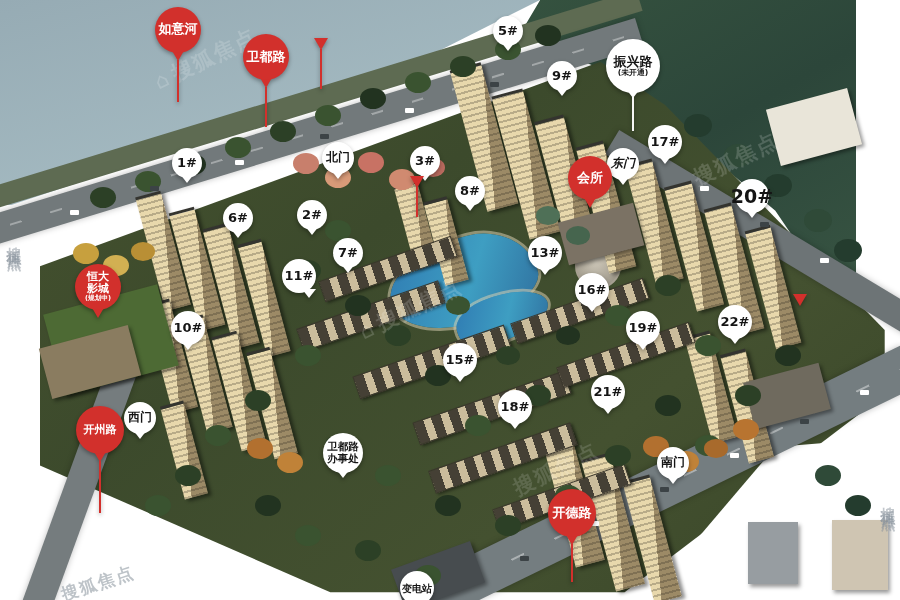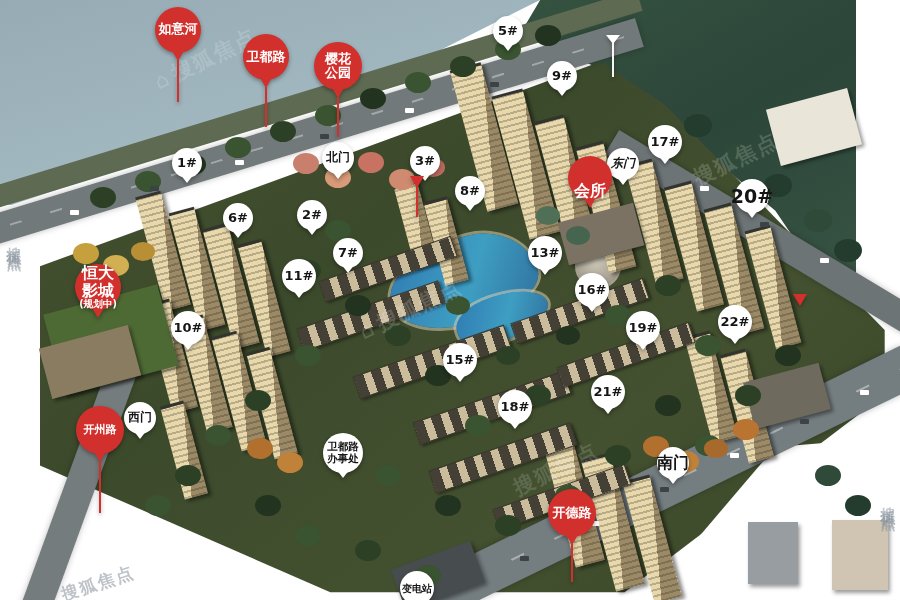--- a/index.html
+++ b/index.html
@@ -253,21 +253,21 @@
           <span>9#</span>
         </div>
         <div class="tail"></div>
       </div>
       <div class="pin white" style="left: 171px; top: 311px;">
         <div class="balloon" style="width: 34px; height: 34px; font-size: 13px;">
           <span>10#</span>
         </div>
         <div class="tail"></div>
       </div>
-      <div class="pin white" style="left: 282px; top: 259px;">
+      <div class="pin white" style="left: 282px; top: 259px; align-items: flex-end;">
         <div class="balloon" style="width: 34px; height: 34px; font-size: 13px;">
           <span>11#</span>
         </div>
         <div class="tail"></div>
       </div>
       <div class="pin white" style="left: 528px; top: 236px;">
         <div class="balloon" style="width: 34px; height: 34px; font-size: 13px;">
           <span>13#</span>
         </div>
         <div class="tail"></div>
@@ -332,26 +332,30 @@
         </div>
         <div class="tail"></div>
       </div>
       <div class="pin white" style="left: 124px; top: 402px;">
         <div class="balloon" style="width: 32px; height: 32px; font-size: 12px;">
           <span>西门</span>
         </div>
         <div class="tail"></div>
       </div>
       <div class="pin white" style="left: 657px; top: 447px;">
-        <div class="balloon" style="width: 32px; height: 32px; font-size: 16px;">
+        <div class="balloon" style="width: 32px; height: 32px; font-size: 12px;">
           <span>南门</span>
         </div>
         <div class="tail"></div>
       </div>
       <div class="pin white" style="left: 606px; top: 39px;">
+        <div class="balloon" style="width: 54px; height: 54px; font-size: 13px;">
+          <span>振兴路</span>
+          <span class="sub">(未开通)</span>
+        </div>
         <div class="tail"></div>
         <div class="needle" style="height: 34px;"></div>
       </div>
       <div class="pin white" style="left: 323px; top: 433px;">
         <div class="balloon" style="width: 40px; height: 40px; font-size: 10.5px;">
           <span>卫都路</span>
           <span>办事处</span>
         </div>
         <div class="tail"></div>
       </div>
@@ -368,39 +372,35 @@
         <div class="needle" style="height: 42px;"></div>
       </div>
       <div class="pin red" style="left: 243px; top: 34px;">
         <div class="balloon" style="width: 46px; height: 46px; font-size: 13px;">
           <span>卫都路</span>
         </div>
         <div class="tail"></div>
         <div class="needle" style="height: 40px;"></div>
       </div>
       <div class="pin red" style="left: 314px; top: 42px;">
-        <div class="balloon" style="width: 48px; height: 48px; font-size: 13px;">
-          <span>樱花</span>
-          <span>公园</span>
-        </div>
         <div class="tail"></div>
         <div class="needle" style="height: 40px;"></div>
       </div>
       <div class="pin red" style="left: 410px; top: 180px;">
         <div class="tail"></div>
         <div class="needle" style="height: 30px;"></div>
       </div>
       <div class="pin red" style="left: 568px; top: 156px;">
-        <div class="balloon" style="width: 44px; height: 44px; font-size: 16px; justify-content: flex-end;">
+        <div class="balloon" style="width: 44px; height: 44px; font-size: 13px;">
           <span>会所</span>
         </div>
         <div class="tail"></div>
       </div>
       <div class="pin red" style="left: 75px; top: 264px;">
-        <div class="balloon" style="width: 46px; height: 46px; font-size: 16px;">
+        <div class="balloon" style="width: 46px; height: 46px; font-size: 11px;">
           <span>恒大</span>
           <span>影城</span>
           <span class="sub">(规划中)</span>
         </div>
         <div class="tail"></div>
       </div>
       <div class="pin red" style="left: 76px; top: 406px;">
         <div class="balloon" style="width: 48px; height: 48px; font-size: 11px;">
           <span>开州路</span>
         </div>

